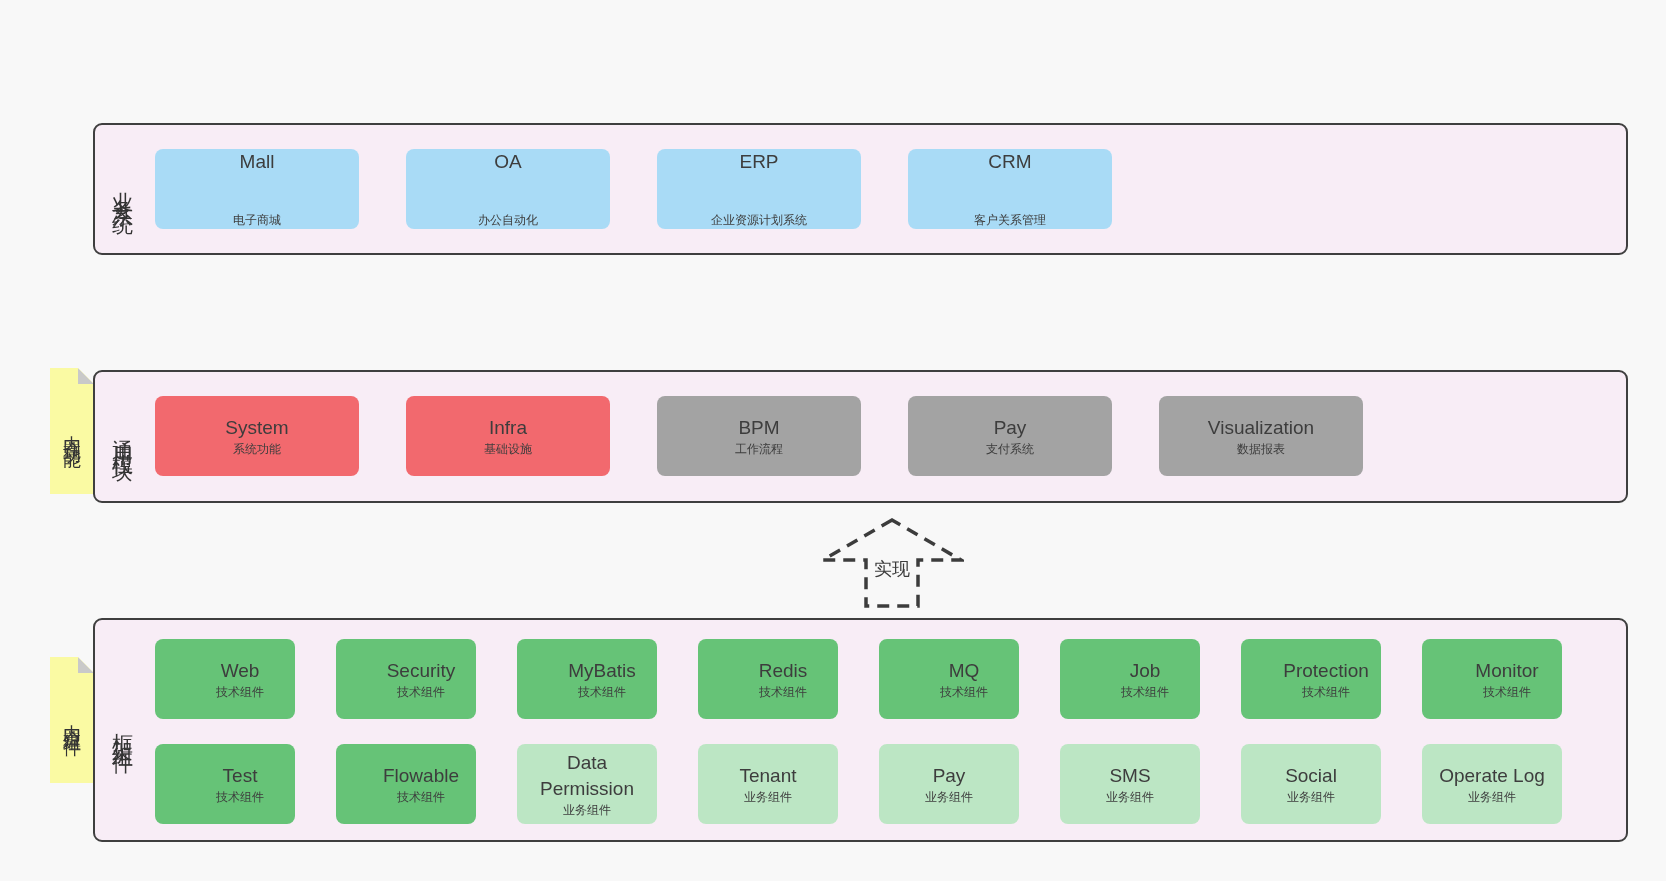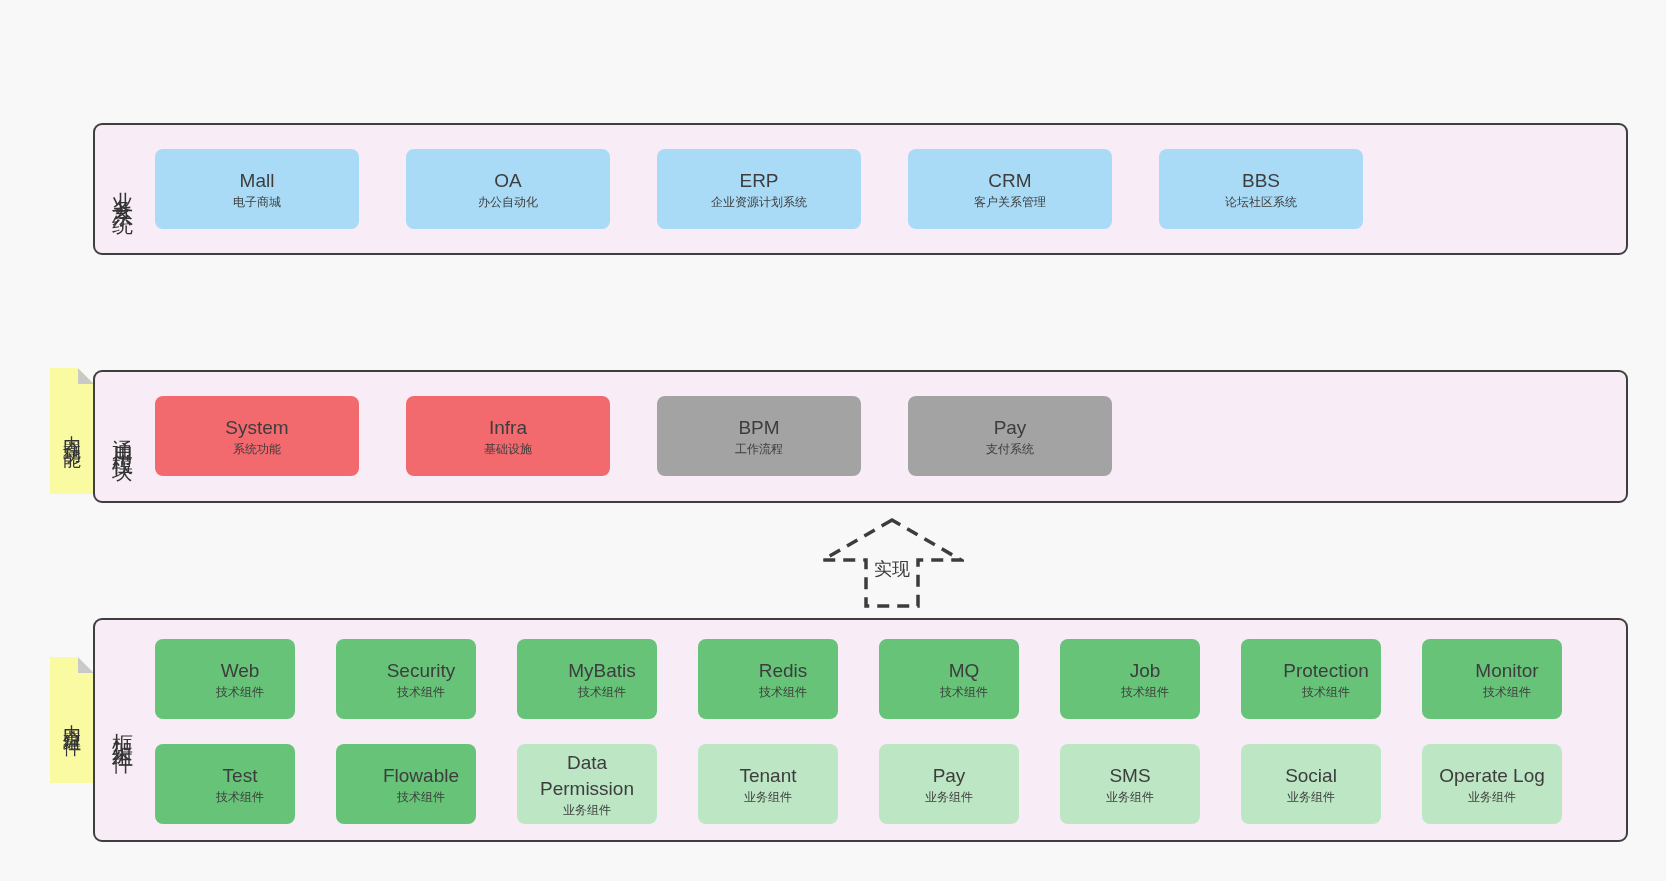--- a/index.html
+++ b/index.html
@@ -32,21 +32,21 @@
   .layer-3 .grid{
     left:60px;top:19px;grid-template-columns:repeat(8,140px);column-gap:41px;row-gap:25px;
   }
   .box{
     height:80px;border-radius:8px;box-sizing:border-box;padding:0 10px;
     display:flex;flex-direction:column;justify-content:center;align-items:center;
     text-align:center;line-height:1.38;
   }
   .box-name{font-size:19px;}
   .box-desc{font-size:12px;}
-  .c-blue{background:#a9dbf6;}
+  .c-blue{background:#a9dbf6;justify-content:space-between;}
   .c-red{background:#f2696e;}
   .c-pink{background:#a3a3a3;}
   .c-gdark{background:#66c377;padding-left:40px;}
   .c-glight{background:#bce6c4;}
   
   .note{
     position:absolute;left:50px;width:44px;height:126px;background:#fafaa3;
     clip-path:polygon(0 0,calc(100% - 16px) 0,100% 16px,100% 100%,0 100%);
     display:flex;align-items:center;justify-content:center;
   }
@@ -98,24 +98,20 @@
         <div class="box-desc">办公自动化</div>
       </div>
       <div class="box c-blue">
         <div class="box-name">ERP</div>
         <div class="box-desc">企业资源计划系统</div>
       </div>
       <div class="box c-blue">
         <div class="box-name">CRM</div>
         <div class="box-desc">客户关系管理</div>
       </div>
-      <div class="box c-blue">
-        <div class="box-name">BBS</div>
-        <div class="box-desc">论坛社区系统</div>
-      </div>
     </div>
   </section>
 
 
   <section class="layer layer-2">
     <div class="vlabel">
       <span>通用模块</span>
     </div>
     <div class="grid">
       <div class="box c-red">
@@ -126,20 +122,24 @@
         <div class="box-name">Infra</div>
         <div class="box-desc">基础设施</div>
       </div>
       <div class="box c-pink">
         <div class="box-name">BPM</div>
         <div class="box-desc">工作流程</div>
       </div>
       <div class="box c-pink">
         <div class="box-name">Pay</div>
         <div class="box-desc">支付系统</div>
+      </div>
+      <div class="box c-pink">
+        <div class="box-name">Visualization</div>
+        <div class="box-desc">数据报表</div>
       </div>
     </div>
   </section>
 
   <div class="arrow arrow-2">
     <svg width="144" height="92" viewBox="0 0 144 92">
       <path d="M72 3 L3 43 L46 43 L46 89 L98 89 L98 43 L141 43 Z" fill="none" stroke="#3c3c3c" stroke-width="3.5" stroke-dasharray="12 8" stroke-linejoin="miter"></path>
     </svg>
     <span class="arrow-label">实现</span>
   </div>

